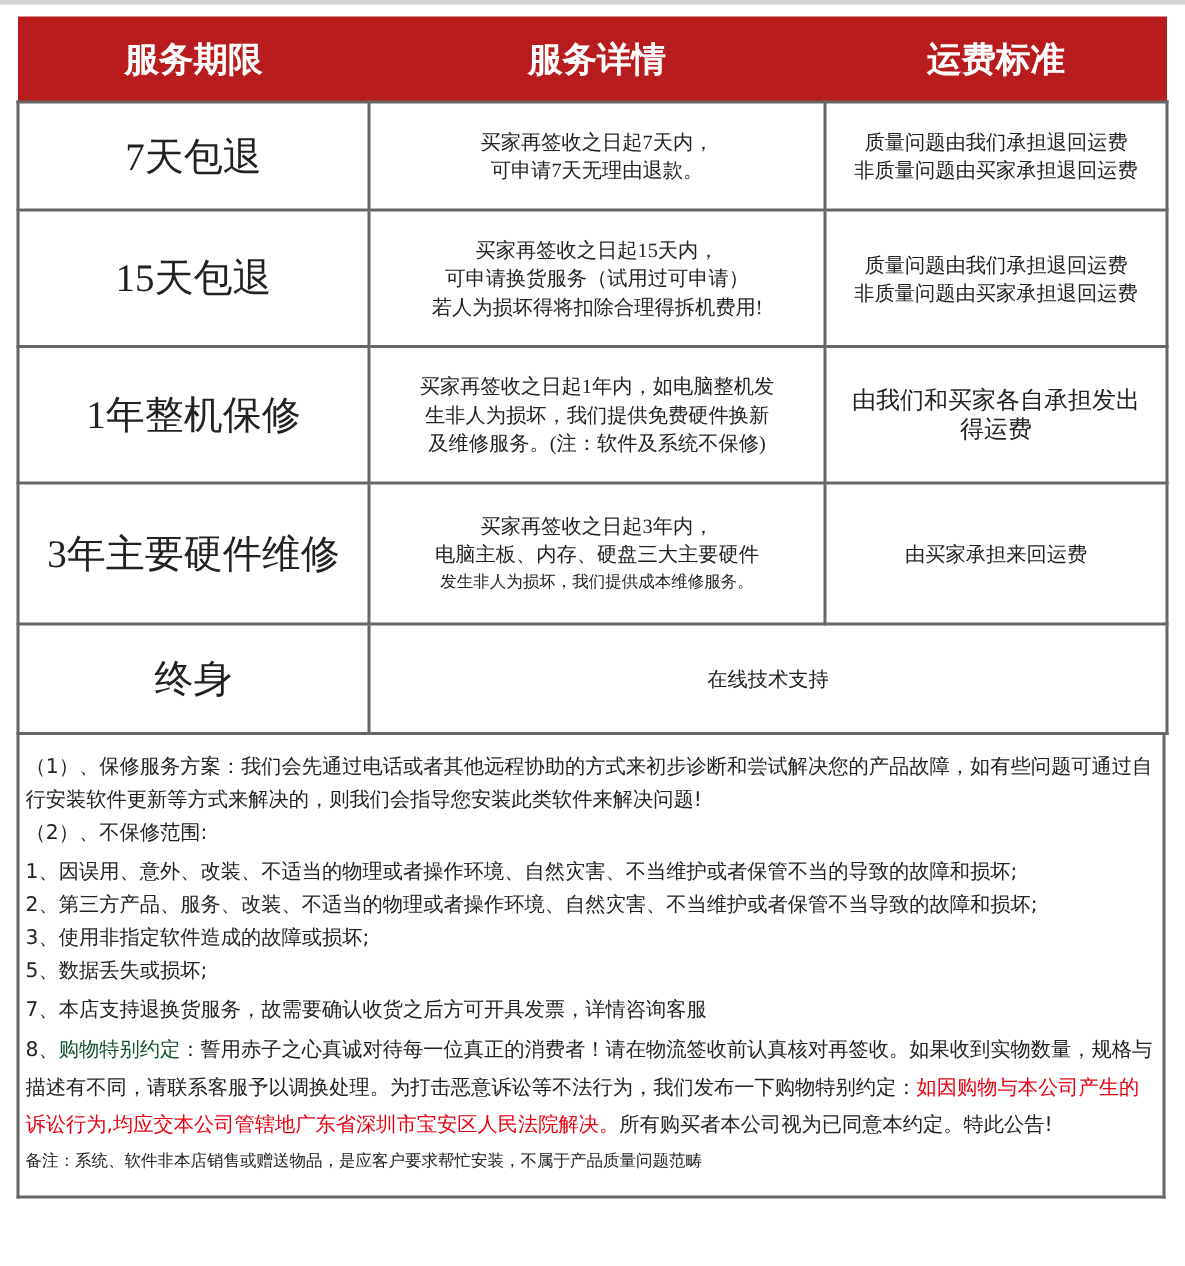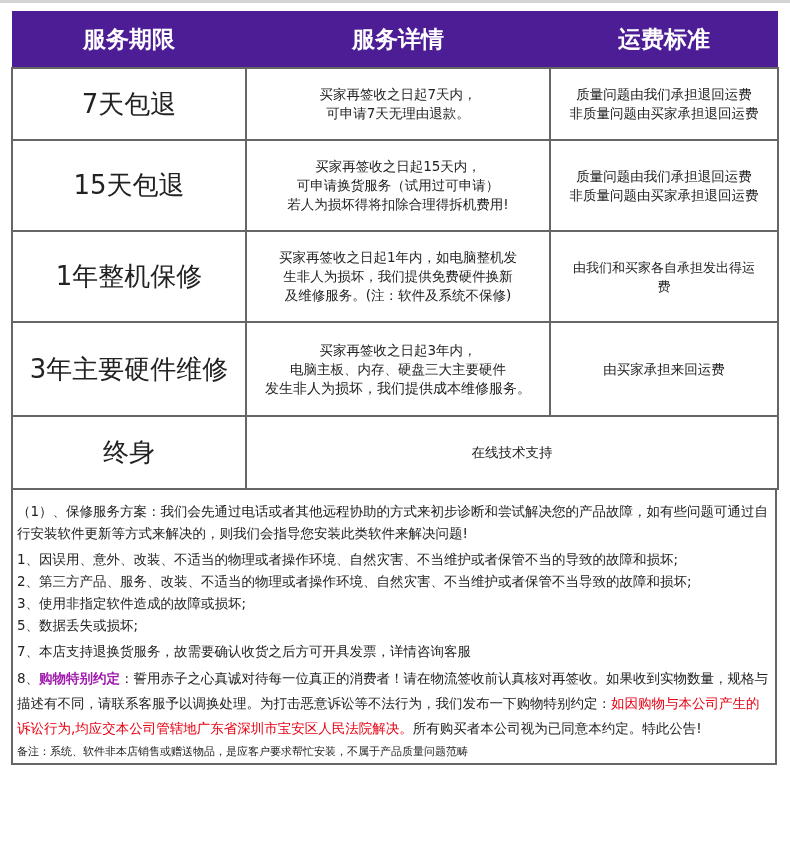--- a/index.html
+++ b/index.html
@@ -1,30 +1,30 @@
 <!DOCTYPE html>
 <html><head>
 <meta charset="utf-8">
 <style>
   html, body { margin:0; padding:0; background:#ffffff; }
   body { width:790px; height:844px; position:relative; overflow:hidden; font-family:"DejaVu Sans", sans-serif; }
   .topbar { position:absolute; left:0; top:0; width:790px; height:3px; background:#d4d4d4; }
   .wrap { position:absolute; left:11px; top:11px; width:766px; }
   table.svc { border-collapse:collapse; width:766px; table-layout:fixed; }
-  table.svc th { background:#4c1d95; color:#ffffff; font-size:23px; font-weight:bold; height:56px; padding:0; border:none; }
-  table.svc td { border:2px solid #666666; padding:16px; text-align:center; vertical-align:middle; color:#222; }
+  table.svc th { background:#b91c1c; color:#ffffff; font-size:23px; font-weight:bold; height:56px; padding:0; border:none; }
+  table.svc td { border:2px solid #666666; padding:16px; text-align:center; vertical-align:middle; color:#222;font-family:Liberation Serif, serif; }
   td.term { color:#2f7fdc; font-size:26px; }
   td.detail { font-size:13.5px; line-height:19px;margin-left:32px; }
   td.fee { font-size:13.5px; line-height:19px; }
-  td.fee.small { font-size:13px; }
-  .notes { border:2px solid #666666; border-top:none; padding:10px 4px 0 4px; font-size:13.5px; color:#222; line-height:22px; }
+  td.fee.small { font-size:16px; }
+  .notes { border:2px solid #666666; border-top:none; padding:10px 4px 12px 4px; font-size:13.5px; color:#222; line-height:22px; }
   .notes p { margin:0; }
   .notes .gap { height:4px; }
   .red { color:#e60012; }
-  .redb { color:#a21caf; font-weight:bold; }
+  .redb { color:#14532d; font-weight:normal; }
   .remark { margin-top:14px; }
 </style>
 </head>
 <body>
 
 <div class="topbar"></div>
 
 <div class="wrap">
   <table class="svc">
     <colgroup>
@@ -70,37 +70,38 @@
       </td>
       <td class="fee small">
         <div>由我们和买家各自承担发出得运费</div>
       </td>
     </tr>
     <tr style="height:94px">
       <td class="term">3年主要硬件维修</td>
       <td class="detail">
         <div>买家再签收之日起3年内，</div>
         <div>电脑主板、内存、硬盘三大主要硬件</div>
-        <div style="font-size:14px">发生非人为损坏，我们提供成本维修服务。</div>
+        <div style="font-size:11px">发生非人为损坏，我们提供成本维修服务。</div>
       </td>
       <td class="fee">
         <div>由买家承担来回运费</div>
       </td>
     </tr>
     <tr style="height:73px">
       <td class="term">终身</td>
       <td class="detail" colspan="2">
         <div>在线技术支持</div>
       </td>
     </tr>
   </tbody>
     </table>
 
   <div class="notes">
     <p>（1）、保修服务方案：我们会先通过电话或者其他远程协助的方式来初步诊断和尝试解决您的产品故障，如有些问题可通过自行安装软件更新等方式来解决的，则我们会指导您安装此类软件来解决问题!</p>
+    <p>（2）、不保修范围:</p>
     <div class="gap"></div>
     <p>1、因误用、意外、改装、不适当的物理或者操作环境、自然灾害、不当维护或者保管不当的导致的故障和损坏;</p>
     <p>2、第三方产品、服务、改装、不适当的物理或者操作环境、自然灾害、不当维护或者保管不当导致的故障和损坏;</p>
     <p>3、使用非指定软件造成的故障或损坏;</p>
     <p>5、数据丢失或损坏;</p>
     <div class="gap"></div>
     <p>7、本店支持退换货服务，故需要确认收货之后方可开具发票，详情咨询客服</p>
     <div class="gap"></div>
     <p style="line-height:25px">
       <span>8、</span><span class="redb">购物特别约定</span><span>：誓用赤子之心真诚对待每一位真正的消费者！请在物流签收前认真核对再签收。如果收到实物数量，规格与描述有不同，请联系客服予以调换处理。为打击恶意诉讼等不法行为，我们发布一下购物特别约定：</span><span class="red">如因购物与本公司产生的诉讼行为,均应交本公司管辖地广东省深圳市宝安区人民法院解决。</span><span>所有购买者本公司视为已同意本约定。特此公告!</span>

